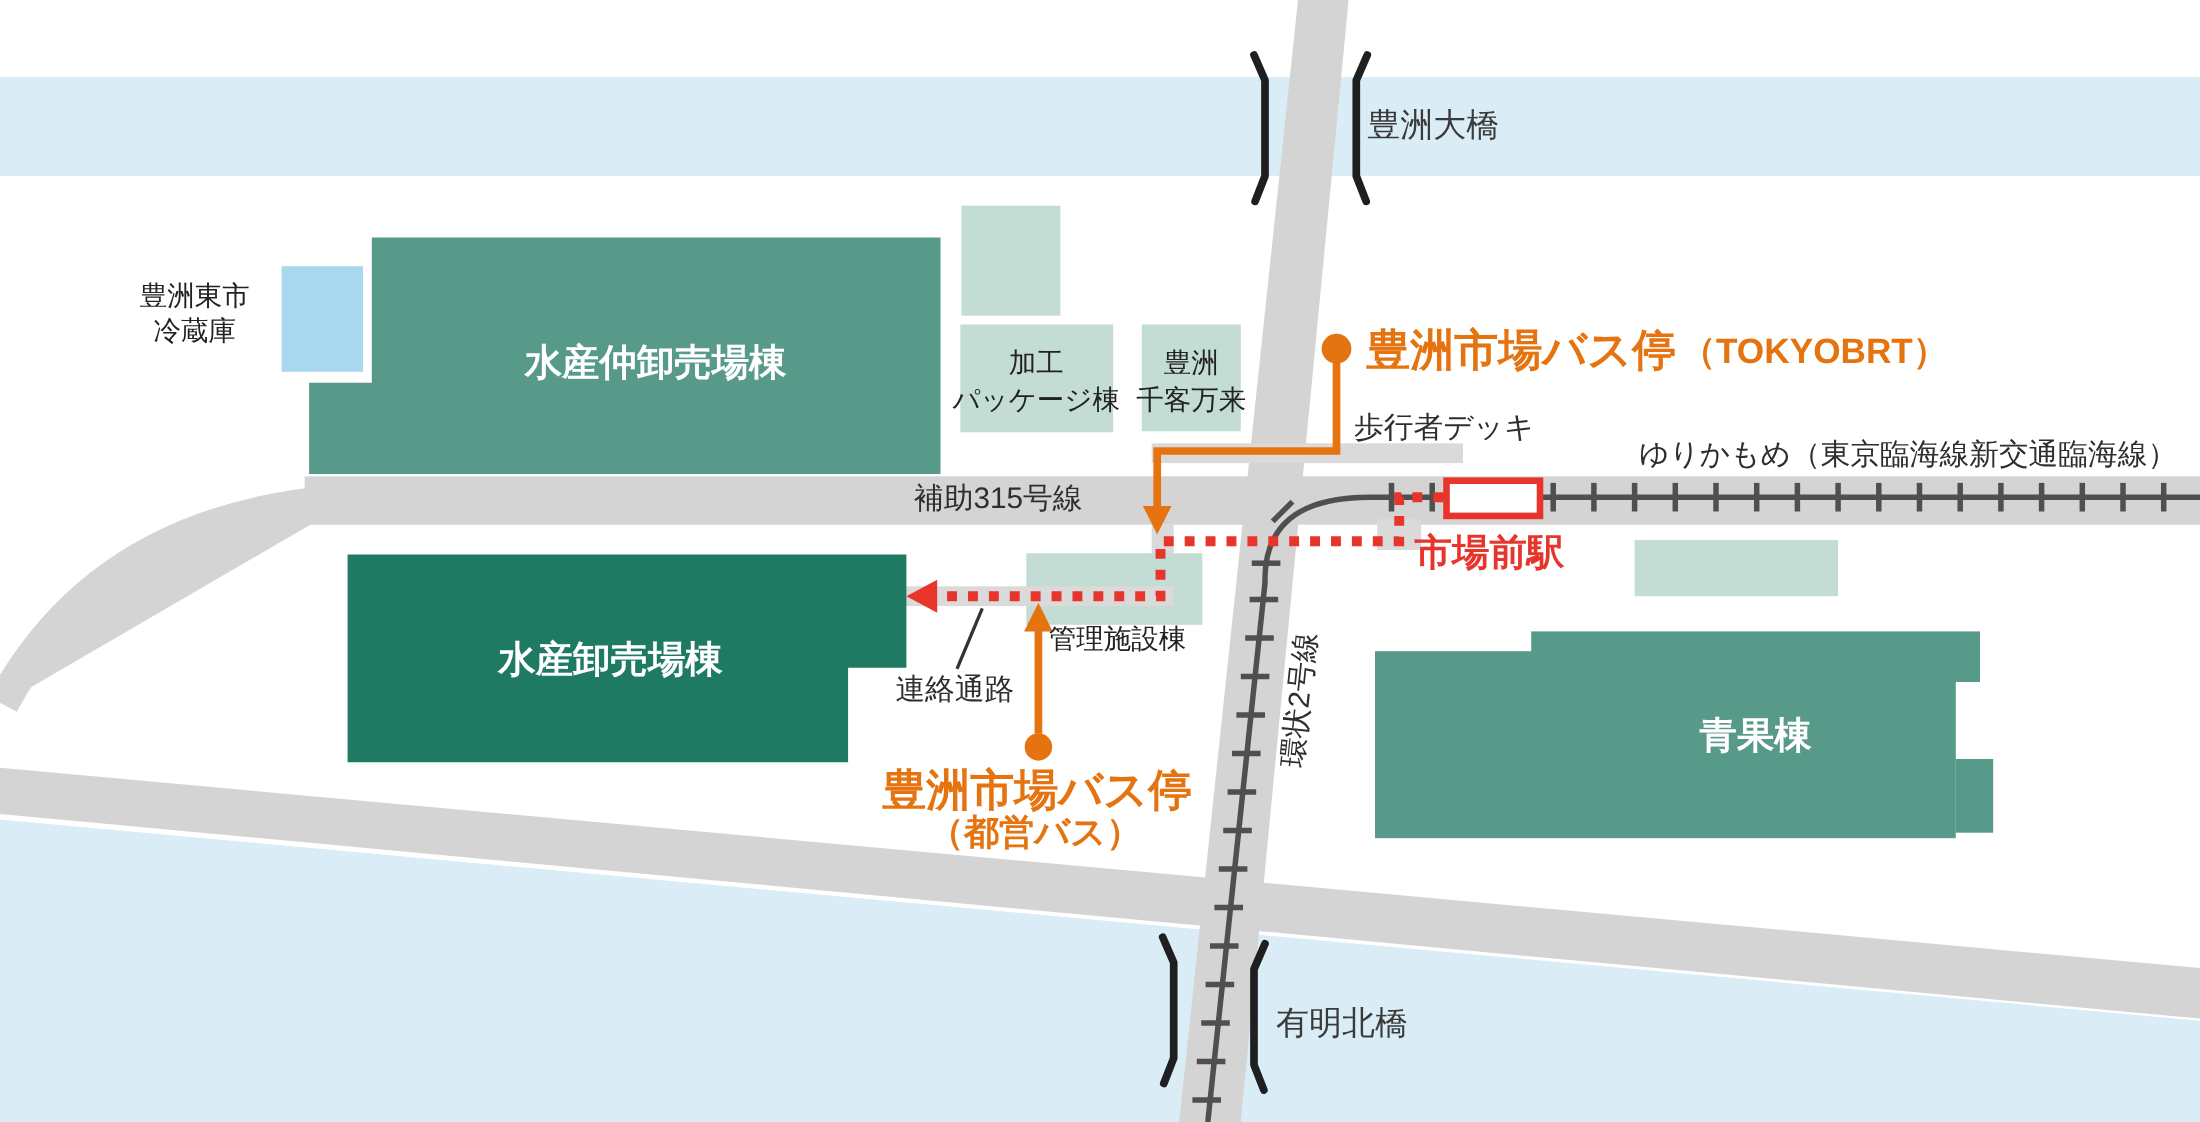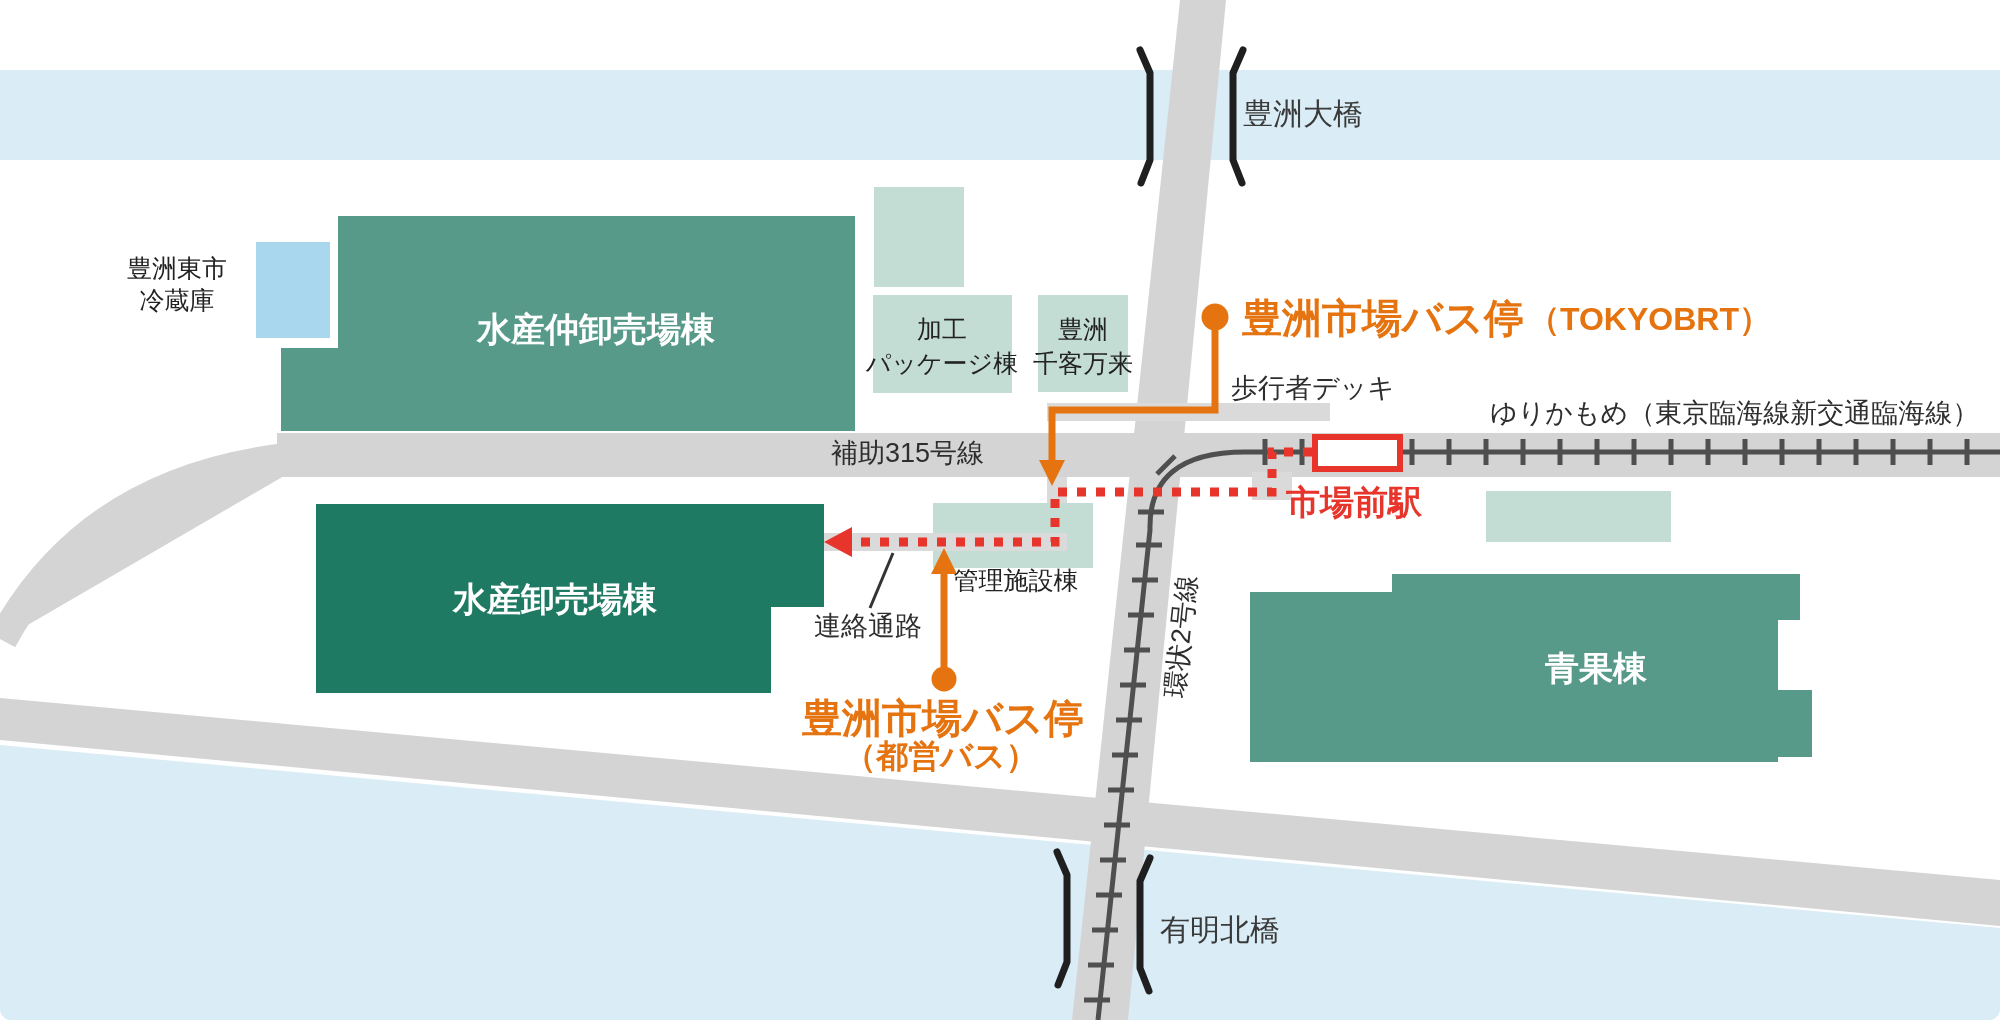--- a/index.html
+++ b/index.html
@@ -1,16 +1,16 @@
 <!DOCTYPE html>
 <html><head>
 <meta charset="utf-8">
 <style>
   html,body{margin:0;padding:0;background:#ffffff;}
-  .map-wrap{position:relative;width:2000px;height:1020px;background:#ffffff;overflow:hidden;border-radius:11px;}
+  .map-wrap{position:relative;width:2000px;height:1020px;background:#ffffff;overflow:hidden;}
   svg{display:block;}
   text{font-family:"Liberation Sans","DejaVu Sans",sans-serif;}
   .lbl-black{fill:#2e2e2e;font-size:27px;}
   .lbl-black-lg{fill:#3a3a3a;font-size:30px;}
   .lbl-white-bold{fill:#ffffff;font-size:34px;font-weight:bold;}
   .lbl-bldg-sm{fill:#222222;font-size:25px;}
   .lbl-red{fill:#e8352b;font-size:34px;font-weight:bold;}
   .lbl-orange-main{fill:#e57410;font-size:40px;font-weight:bold;}
   .lbl-orange-sub{fill:#e57410;font-size:32px;font-weight:bold;}
   .road{fill:#d4d4d4;}

